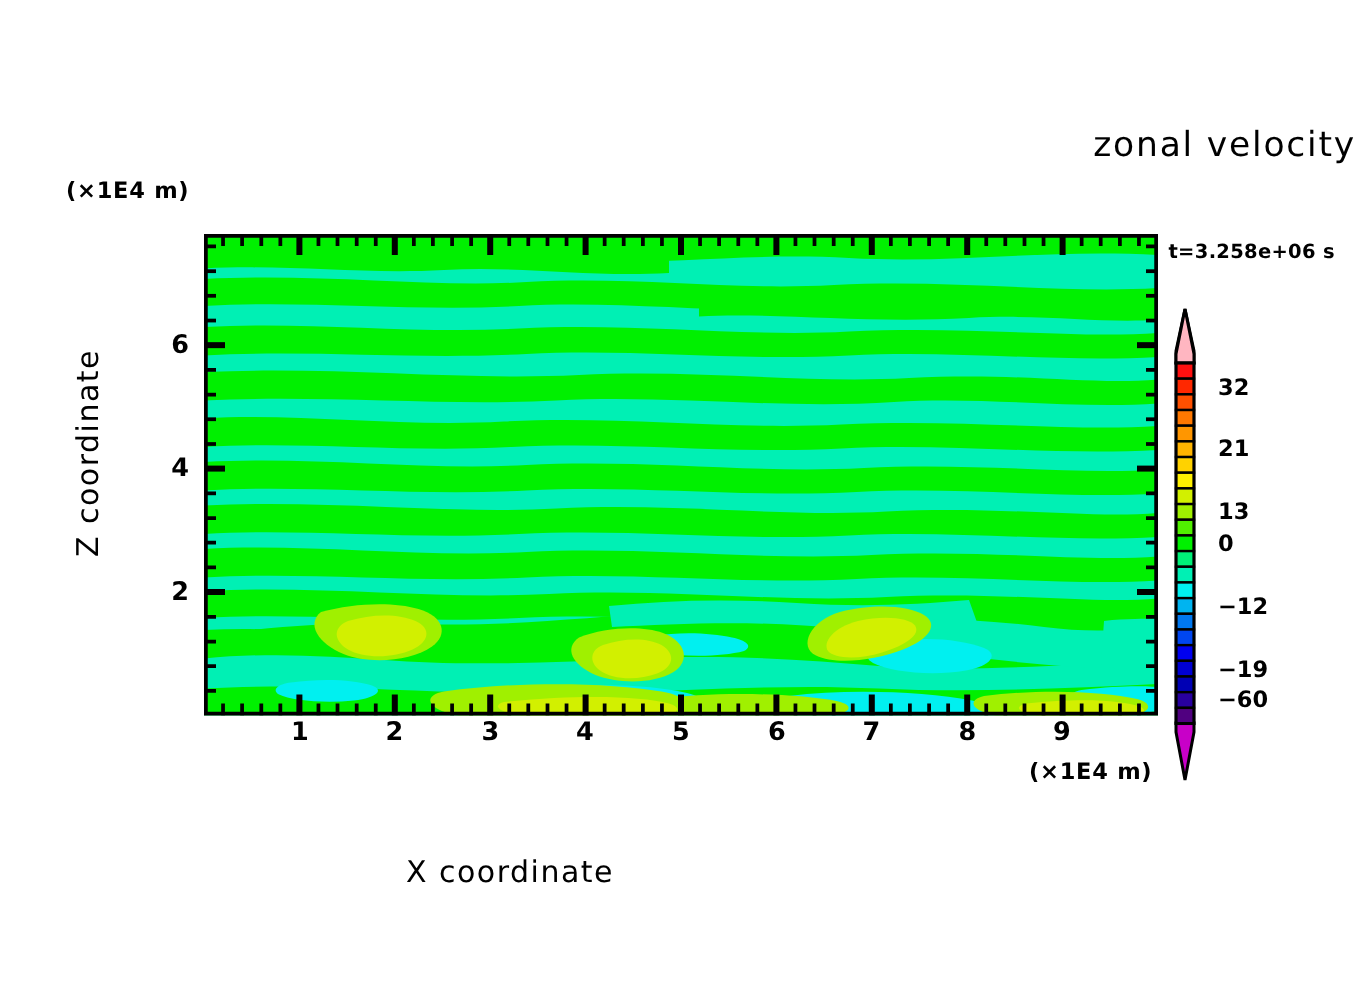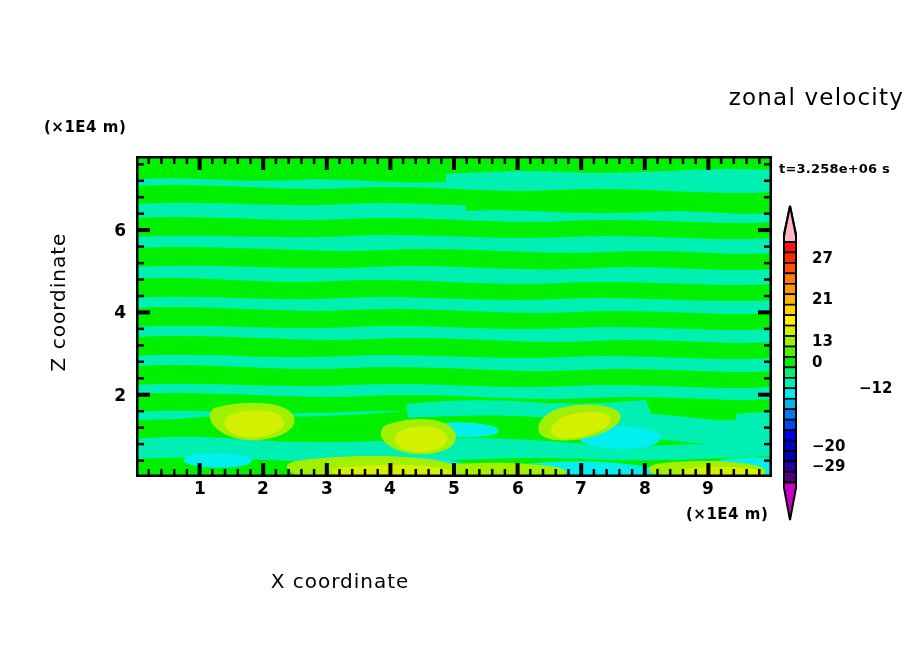--- a/index.html
+++ b/index.html
@@ -293,19 +293,19 @@
     <rect x="8" y="215.65" width="12" height="10.45" fill="#0046F0"></rect>
     <rect x="8" y="226.1" width="12" height="10.45" fill="#0000F0"></rect>
     <rect x="8" y="236.55" width="12" height="10.45" fill="#0000D2"></rect>
     <rect x="8" y="247" width="12" height="10.45" fill="#0000B4"></rect>
     <rect x="8" y="257.45" width="12" height="10.45" fill="#2800A0"></rect>
     <rect x="8" y="267.9" width="12" height="10.45" fill="#500080"></rect>
   </g>
   <rect x="8" y="38" width="12" height="240.35" fill="none" stroke="#000" stroke-width="2"></rect>
 </svg>
 
-<div class="cbtick" style="top:258px;">27</div>
+<div class="cbtick" style="top:258px;">32</div>
 <div class="cbtick" style="top:299px;">21</div>
 <div class="cbtick" style="top:341px;">13</div>
 <div class="cbtick" style="top:362px;">0</div>
-<div class="cbtick" style="top:388px;margin-left:47px;">−12</div>
-<div class="cbtick" style="top:446px;">−20</div>
-<div class="cbtick" style="top:466px;">−29</div>
+<div class="cbtick" style="top:404px;">−12</div>
+<div class="cbtick" style="top:446px;">−19</div>
+<div class="cbtick" style="top:466px;">−60</div>
 
 </body></html>

